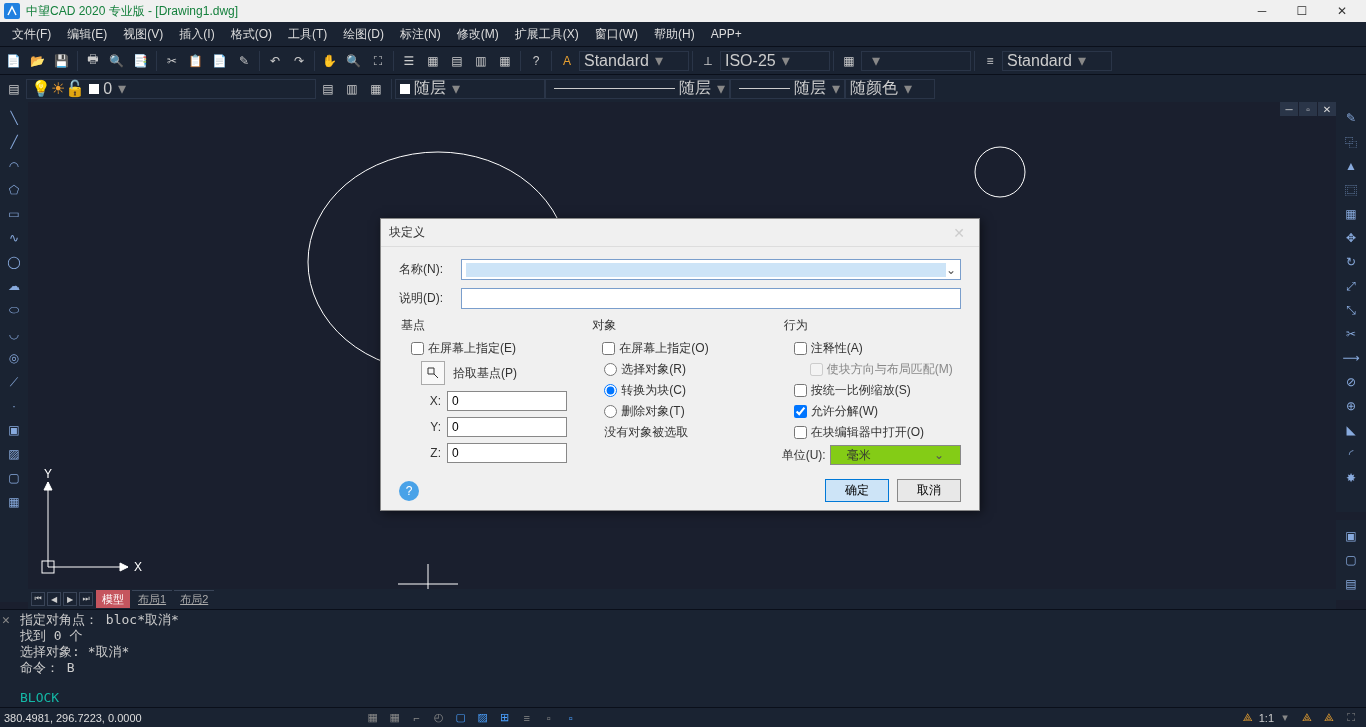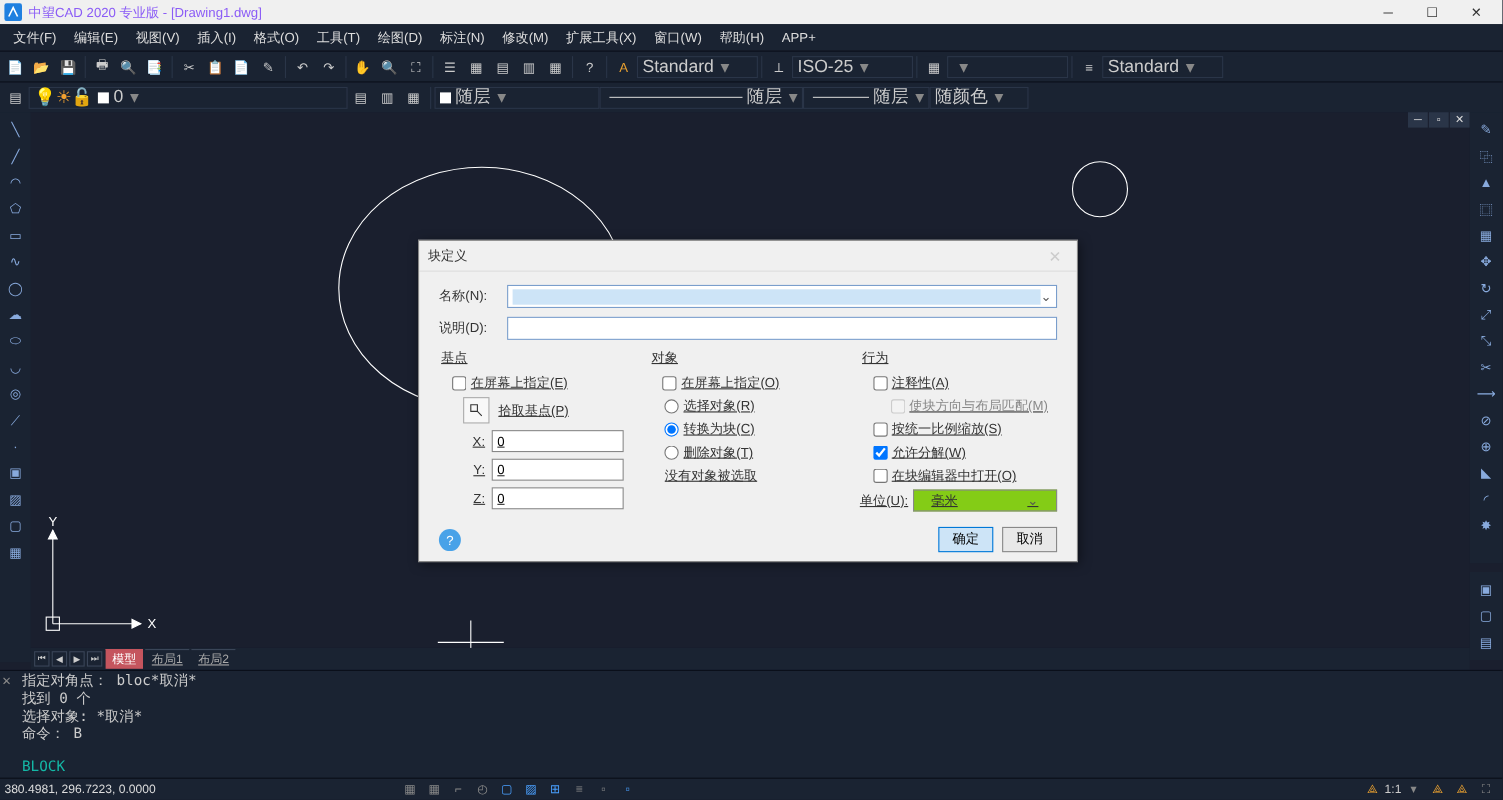--- a/index.html
+++ b/index.html
@@ -2,21 +2,21 @@
 <html><head>
 <meta charset="utf-8">
 <style>
 * { box-sizing: border-box; margin: 0; padding: 0; }
 body { font-family: "Microsoft YaHei", Arial, sans-serif; font-size: 12px; background: #1a1f2e; color: #ccc; width: 1366px; height: 727px; overflow: hidden; position: relative; }
 
 
 .titlebar { height: 22px; background: #f0f0f0; display: flex; align-items: center; padding: 0 4px; }
 .titlebar .appicon { width: 16px; height: 16px; background: #2080e0; border-radius: 2px; display: flex; align-items: center; justify-content: center; }
 .titlebar .appicon svg { width: 12px; height: 12px; }
-.titlebar .title { color: #8b5cf6; margin-left: 6px; font-size: 12px; }
+.titlebar .title { color: #15803d; margin-left: 6px; font-size: 12px; }
 .titlebar .winbtns { margin-left: auto; display: flex; }
 .titlebar .winbtn { width: 40px; height: 22px; display: flex; align-items: center; justify-content: center; color: #333; }
 
 
 .menubar { height: 24px; background: #1a2332; display: flex; align-items: center; padding: 0 4px; }
 .menuitem { padding: 0 8px; color: #ddd; height: 24px; display: flex; align-items: center; font-size: 12px; }
 
 
 .toolrow { height: 28px; background: #1a2332; display: flex; align-items: center; padding: 0 2px; border-top: 1px solid #0a0f1a; }
 .tbtn { width: 22px; height: 22px; margin: 0 1px; display: flex; align-items: center; justify-content: center; color: #ccc; }
@@ -59,21 +59,21 @@
 .dlg-titlebar { height: 28px; display: flex; align-items: center; padding: 0 8px; border-bottom: 1px solid #ddd; }
 .dlg-title { font-size: 12px; color: #333; text-align: center; }
 .dlg-close { margin-left: auto; width: 24px; text-align: center; font-size: 14px; }
 .dlg-body { padding: 12px 18px 8px 18px; color: #333; }
 .dlg-row { display: flex; align-items: center; margin-bottom: 8px; }
 .dlg-label { width: 62px; text-align: left; font-size: 12px; }
 .dlg-input { flex: 1; height: 21px; border: 1px solid #7a9ecc; padding: 0 4px; font-size: 12px; background: #fff; }
 .dlg-combo { flex: 1; height: 21px; border: 1px solid #7a9ecc; display: flex; align-items: center; padding: 0 4px; background: #fff; }
 .dlg-combo .arr { margin-left: auto; color: #555; }
 .dlg-combo input { border: none; outline: none; flex: 1; font-size: 12px; background: transparent; }
-.dlg-groups { display: flex; gap: 12px; margin-top: 2px; text-decoration: underline; }
+.dlg-groups { display: flex; gap: 12px; margin-top: 2px; }
 .dlg-group { flex: 1 1 0; }
 .dlg-group-title { font-size: 12px; color: #333; margin-bottom: 6px; padding-left: 2px; }
 .dlg-checkrow { display: flex; align-items: center; font-size: 12px; margin-bottom: 4px; padding-left: 12px; }
 .dlg-checkrow input { margin-right: 4px; }
 .dlg-checkrow.disabled { color: #888; }
 .dlg-btnrow { display: flex; align-items: center; font-size: 12px; margin-bottom: 6px; padding-left: 22px; }
 .dlg-iconbtn { width: 24px; height: 24px; border: 1px solid #aaa; background: #f8f8f8; margin-right: 8px; display: flex; align-items: center; justify-content: center; }
 .dlg-iconbtn.small { margin-left: auto; margin-right: 0; }
 .dlg-coordrow { display: flex; align-items: center; margin-bottom: 6px; padding-left: 20px; }
 .dlg-coordrow .cl { width: 22px; text-align: right; margin-right: 6px; }
@@ -81,21 +81,21 @@
 .dlg-radiorow { display: flex; align-items: center; font-size: 12px; margin-bottom: 4px; padding-left: 14px; }
 .dlg-radiorow input { margin-right: 4px; }
 .dlg-notext { font-size: 12px; padding-left: 14px; margin-top: 2px; }
 .dlg-unitrow { display: flex; align-items: center; font-size: 12px; padding-left: 0; margin-top: 4px; }
 .dlg-unitrow .ul { margin-right: 4px; }
 .dlg-unitrow .usel { flex: 1; height: 20px; border: 1px solid #888; display: flex; align-items: center; padding: 0 16px; background: #84cc16; }
 .dlg-unitrow .usel .arr { margin-left: auto; color: #555; }
 .dlg-footer { display: flex; align-items: center; margin-top: 10px; }
 .dlg-help { width: 20px; height: 20px; border-radius: 10px; background: #49a2e8; color: #fff; display: flex; align-items: center; justify-content: center; font-size: 12px; }
 .dlg-footer .btns { margin-left: auto; display: flex; gap: 8px; }
-.dlg-button { width: 50px; height: 23px; border: 1px solid #888; background: #e8e8e8; font-size: 12px; }
+.dlg-button { width: 64px; height: 23px; border: 1px solid #888; background: #e8e8e8; font-size: 12px; }
 .dlg-button.primary { border: 1px solid #0078d7; background: #cde4f7; }
 
 
 svg.shapes { position: absolute; left: 0; top: 0; }
 </style>
 </head>
 <body>
 
 <div class="titlebar">
   <div class="appicon">

